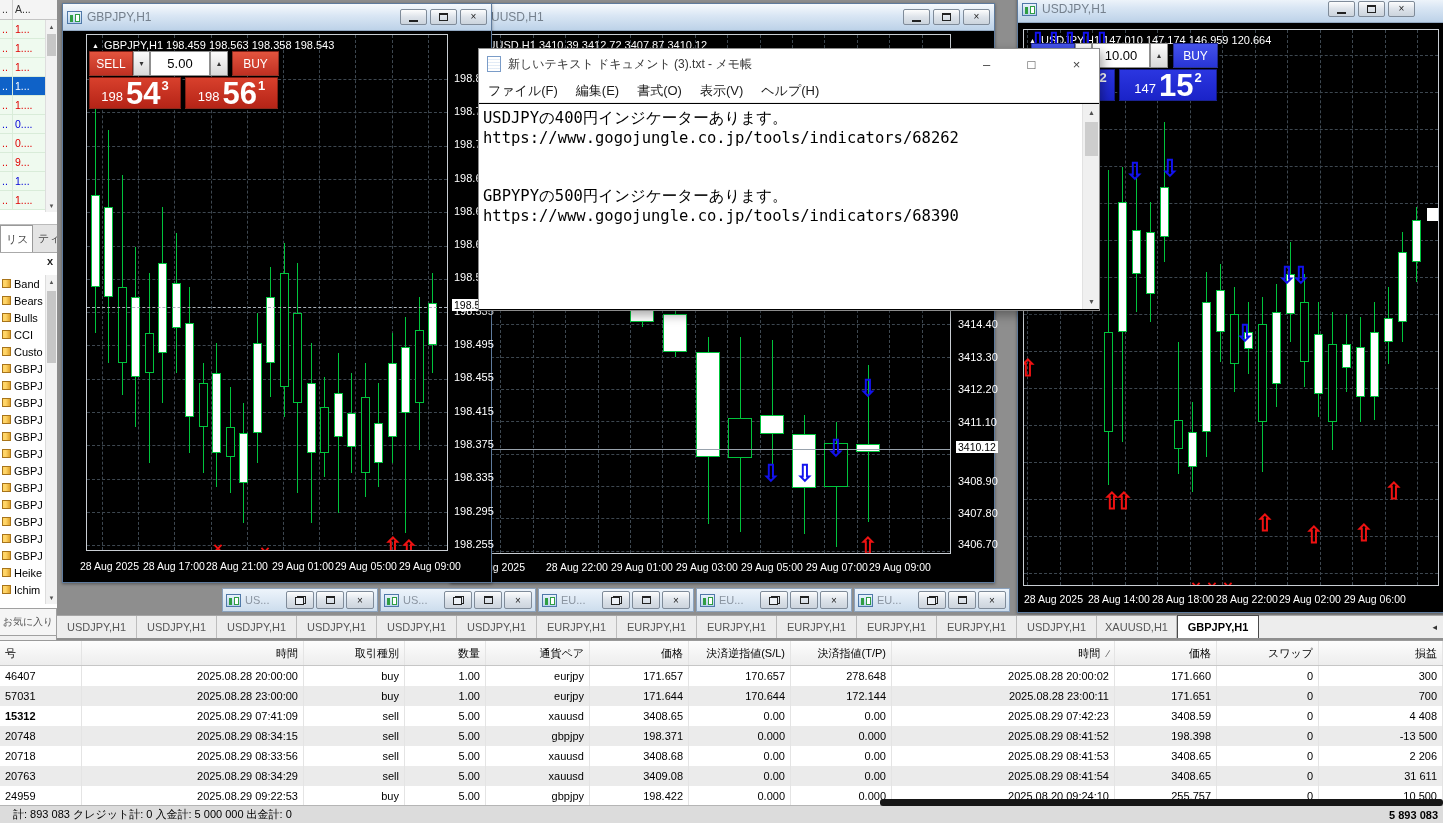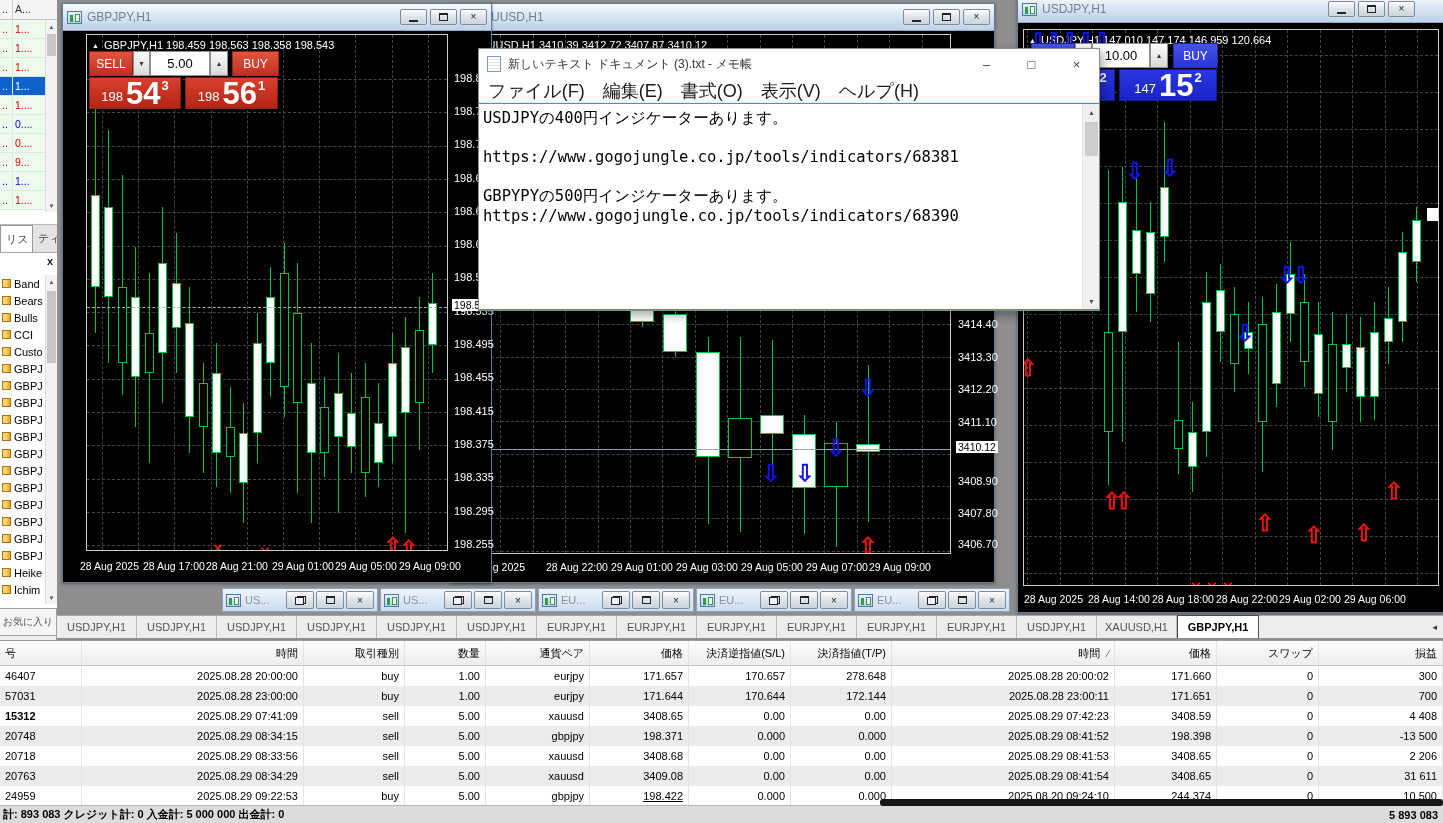--- a/index.html
+++ b/index.html
@@ -52,28 +52,28 @@
   .ocp-price{color:#fff;display:flex;align-items:flex-end;justify-content:center;border:1px solid rgba(0,0,0,.35);padding-bottom:1px}
   .pp{font-size:13px;margin-right:3px;margin-bottom:3px}
   .pd{font-size:31px;font-weight:bold;line-height:.85}
   .ps{font-size:13px;font-weight:bold;margin-left:1px;margin-bottom:14px}
   .red .ocp-btn{background:linear-gradient(#e2543e,#c03022)}
   .red .ocp-price{background:linear-gradient(#d8402c,#b52417)}
   .blue .ocp-btn{background:linear-gradient(#4553ea,#2835d6)}
   .blue .ocp-price{background:linear-gradient(#2b36e0,#1a23c8)}
 
   
-  #notepad{position:absolute;left:478px;top:48px;width:622px;height:263px;background:#0ea5e9;border:1px solid #8c8c8c;z-index:40;box-shadow:3px 4px 10px rgba(0,0,0,.35)}
+  #notepad{position:absolute;left:478px;top:48px;width:622px;height:263px;background:#000000;border:1px solid #8c8c8c;z-index:40;box-shadow:3px 4px 10px rgba(0,0,0,.35)}
   .np-titlebar{height:30px;display:flex;align-items:center;background:#fff;position:relative}
   .np-icon{width:14px;height:16px;margin-left:8px;border:1px solid #7a9cc8;background:repeating-linear-gradient(#fff,#fff 2px,#c6d8ee 3px);flex:none}
   .np-title{font-size:12px;color:#333;margin-left: 7px;white-space:nowrap}
   .np-btns{position:absolute;right:0;top:0;height:30px;display:flex}
   .np-btn{width:45px;height:30px;display:flex;align-items:center;justify-content:center;font-size:13px;color:#444}
   .np-menu{height:24px;display:flex;align-items:center;border-bottom:1px solid #ececec;background:#fff}
-  .np-menu span{font-size:18px;color:#1a1a1a;padding:0 9px;white-space:nowrap}
+  .np-menu span{font-size:13px;color:#1a1a1a;padding:0 9px;white-space:nowrap}
   .np-content{position:absolute;left:0;top:55px;right:17px;bottom:1px;background:#fff;overflow:hidden;padding:5px 4px;cursor:text}
   .np-line{font-family:"DejaVu Sans Mono","Liberation Mono",monospace;font-size:15.5px;line-height:19.5px;color:#000;white-space:pre;min-height:19.5px}
   .np-scroll{position:absolute;right:0;top:55px;bottom:1px;width:17px;background:#f0f0f0;border-left:1px solid #e2e2e2}
   .np-scroll .sarr{position:absolute;left:0;width:17px;height:16px;display:flex;align-items:center;justify-content:center;font-size:7px;color:#505050}
   .np-thumb{position:absolute;left:2px;top:18px;width:13px;height:34px;background:#cdcdcd}
 
   
   #sidebar{position:absolute;left:0;top:0;width:57px;height:640px;background:#f0f0f0;z-index:30;border-right:1px solid #9a9a9a}
   .mw{position:absolute;left:0;top:0;width:57px;height:224px;background:#fff}
   .mw-head{height:20px;display:flex;border-bottom:1px solid #c4c4c4;background:#f4f4f4}
@@ -115,21 +115,21 @@
   
   #history{position:absolute;left:0;top:640px;width:1443px;height:165px;background:#fff;border-top:1px solid #9a9a9a;font-size:11px}
   .h-row{display:flex;height:20px}
   .h-head{height:25px;background:linear-gradient(#fdfdfd,#ededed);border-bottom:1px solid #c6c6c6;color:#000}
   .h-cell{height:100%;padding:0 5px;display:flex;align-items:center;justify-content:flex-end;border-right:1px solid #e4e4e4;white-space:nowrap;overflow:hidden}
   .h-cell.left{justify-content:flex-start}
   .h-row.odd{background:#fff}
   .h-row.even{background:#ebebeb}
   .sortg{color:#555;margin-left:7px;font-size:10px}
   #totals{position:absolute;left:0;top:805px;width:1443px;height:18px;background:#dcdcdc;border-top:1px solid #b5b5b5;display:flex;align-items:center;font-size:11px;color:#000;z-index:25}
-  #totals .tl-left{margin-left:3px;font-weight:bold;white-space:nowrap}
+  #totals .tl-left{margin-left:13px;font-weight:normal;white-space:nowrap}
   #totals .tl-right{position:absolute;right:5px;font-weight:bold}
   #hscroll{position:absolute;left:880px;top:799px;width:563px;height:7px;background:#161616;border-radius:3px;z-index:26}
 </style>
 </head>
 <body>
 
 <div id="stage">
 
   <div class="win" id="win-xauusd" style="left:450px;top:3px;width:545px;height:580px;z-index:10">
     <div class="titlebar">
@@ -531,22 +531,22 @@
     </div>
     <div class="np-menu" id="np-menu">
         <span>ファイル(F)</span>
         <span>編集(E)</span>
         <span>書式(O)</span>
         <span>表示(V)</span>
         <span>ヘルプ(H)</span>
       </div>
     <div class="np-content" id="np-content">
         <div class="np-line">USDJPYの400円インジケーターあります。</div>
+        <div class="np-line">https://www.gogojungle.co.jp/tools/indicators/68262</div>
         <div class="np-line"> </div>
-        <div class="np-line">https://www.gogojungle.co.jp/tools/indicators/68381</div>
         <div class="np-line"> </div>
         <div class="np-line">GBPYPYの500円インジケーターあります。</div>
         <div class="np-line">https://www.gogojungle.co.jp/tools/indicators/68390</div>
       </div>
     <div class="np-scroll">
       <span class="sarr" style="top:0">▲</span>
       <span class="np-thumb"></span>
       <span class="sarr" style="bottom:0">▼</span>
     </div>
   </div>
@@ -873,25 +873,25 @@
         <span class="h-cell" style="width: 102px;">3408.65</span>
         <span class="h-cell" style="width: 102px;">0</span>
         <span class="h-cell" style="width: 124px;">31 611</span>
       </div>
       <div class="h-row odd">
         <span class="h-cell left" style="width: 82px;">24959</span>
         <span class="h-cell" style="width: 222px;">2025.08.29 09:22:53</span>
         <span class="h-cell" style="width: 101px;">buy</span>
         <span class="h-cell" style="width: 81px;">5.00</span>
         <span class="h-cell" style="width: 104px;">gbpjpy</span>
-        <span class="h-cell" style="width: 99px; text-decoration: underline;">198.422</span>
+        <span class="h-cell" style="width: 99px;">198.422</span>
         <span class="h-cell" style="width: 102px;">0.000</span>
         <span class="h-cell" style="width: 101px;">0.000</span>
         <span class="h-cell" style="width: 223px;">2025.08.20 09:24:10</span>
-        <span class="h-cell" style="width: 102px;">244.374</span>
+        <span class="h-cell" style="width: 102px;">255.757</span>
         <span class="h-cell" style="width: 102px;">0</span>
         <span class="h-cell" style="width: 124px;">10 500</span>
       </div>
     </div>
   <div id="hscroll"></div>
   <div id="totals">
     <span class="tl-left">計: 893 083   クレジット計: 0   入金計: 5 000 000   出金計: 0</span>
     <span class="tl-right">5 893 083</span>
   </div>
 

